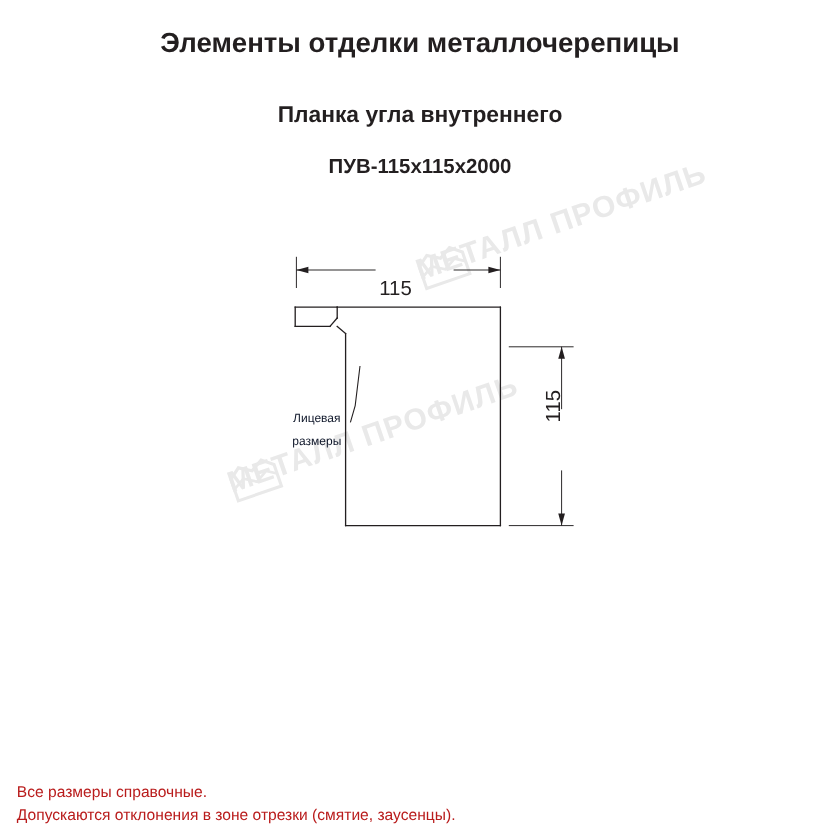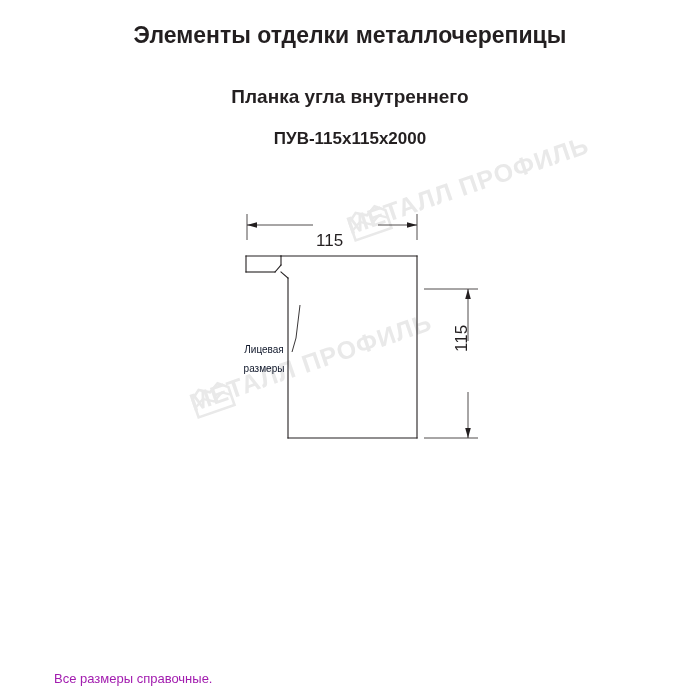--- a/index.html
+++ b/index.html
@@ -120,22 +120,21 @@
     color: #0f172a;
   }
 
   
   .footnotes {
     position: absolute;
     left: 14px;
     bottom: 12px;
     font-size: 13px;
     line-height: 19px;
-    color: #a21caf;
-    margin-left: 40px;
+    color: #b91c1c;
   }
 </style>
 </head>
 <body>
 
 <div class="page">
 
   <div class="title-main">Элементы отделки металлочерепицы</div>
   <div class="title-sub">Планка угла внутреннего</div>
   <div class="title-code">ПУВ-115х115х2000</div>
@@ -212,15 +211,16 @@
   <div class="dim-label dim-top">115</div>
   <div class="dim-label dim-right">115</div>
 
   <div class="face-label">
     <div>Лицевая</div>
     <div>размеры</div>
   </div>
 
   <div class="footnotes">
     <div>Все размеры справочные.</div>
+    <div>Допускаются отклонения в зоне отрезки (смятие, заусенцы).</div>
   </div>
 
 </div>
 
 </body></html>

